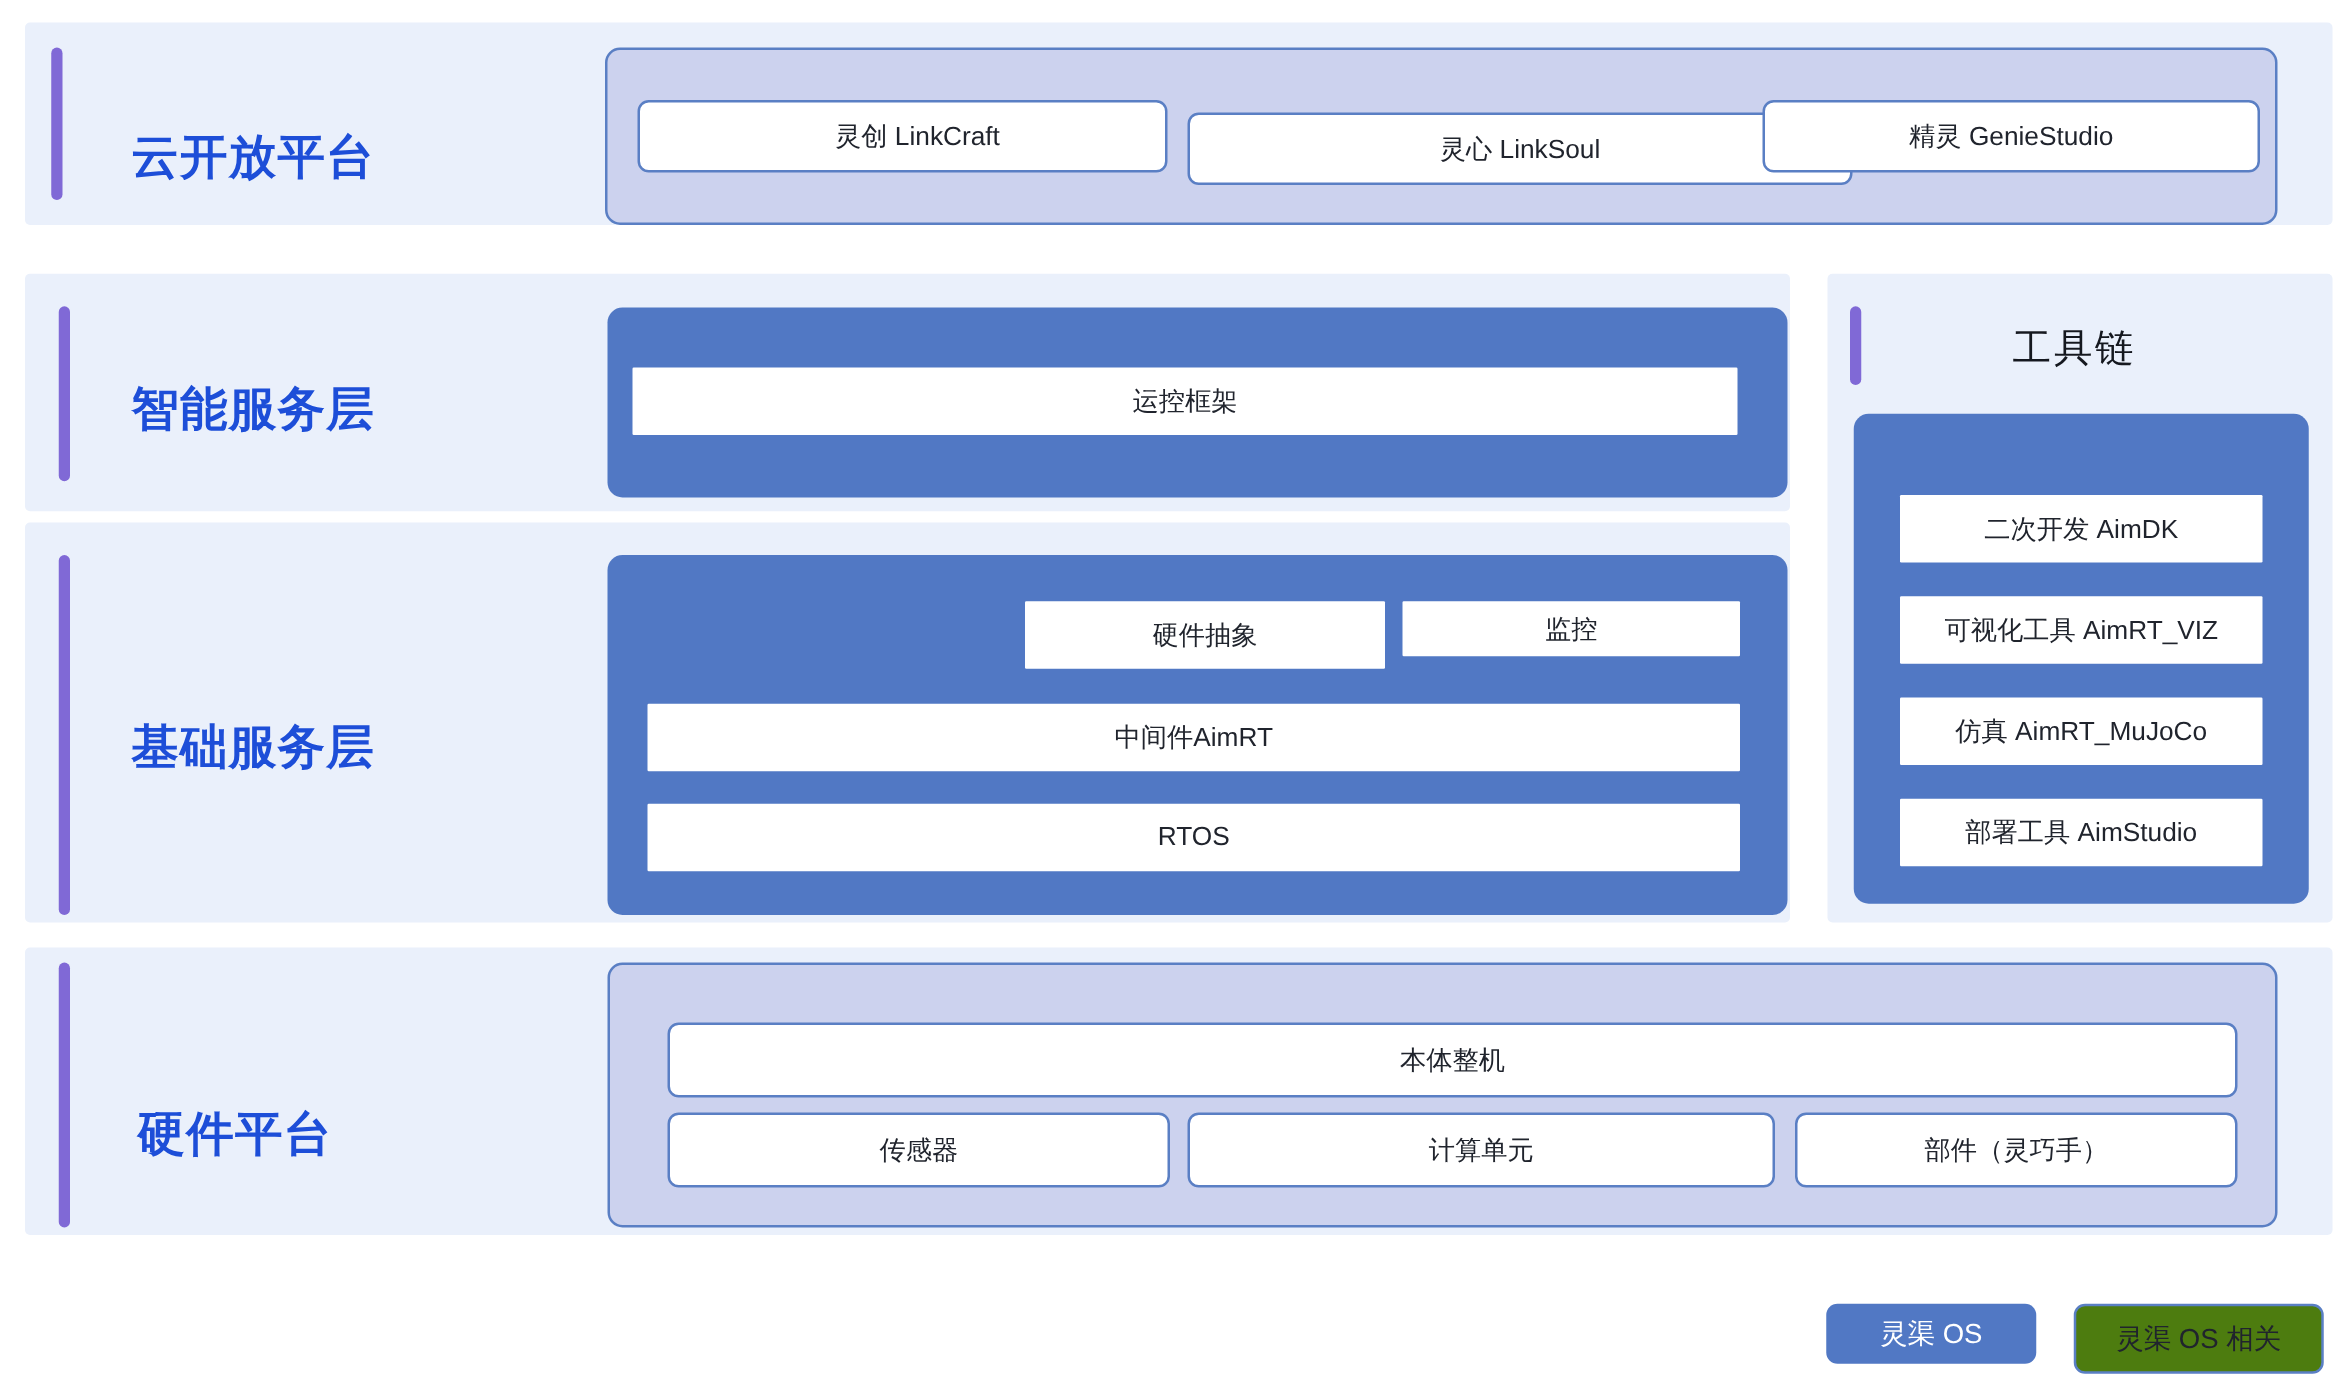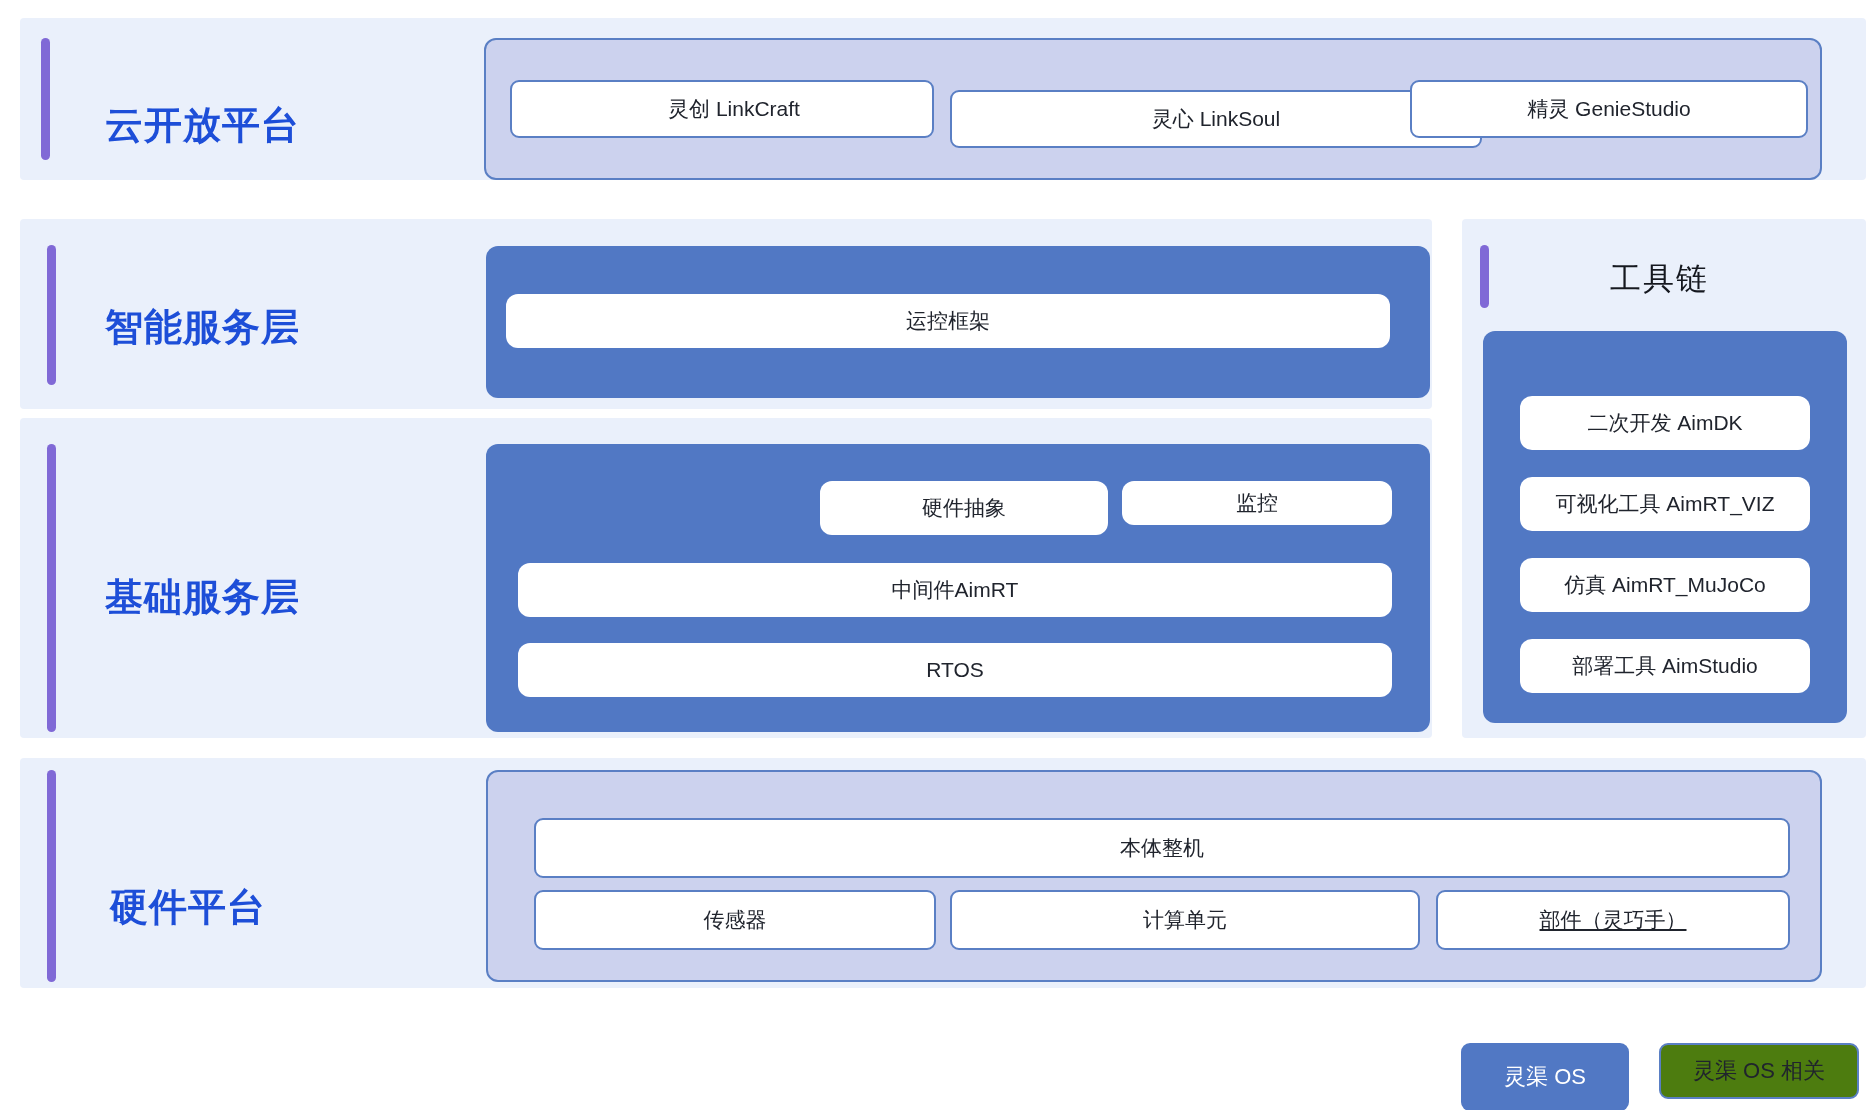--- a/index.html
+++ b/index.html
@@ -76,21 +76,21 @@
     color: #20242d;
     text-align: center;
     white-space: nowrap;
   }
   .chip.outlined {
     border: 2.5px solid #5a7fc4;
     border-radius: 9px;
   }
   .chip.plain {
     border: none;
-    border-radius: 12px;
+    border-radius: 1px;
   }
 
   
   .tool-title {
     position: absolute;
     font-size: 31px;
     font-weight: 400;
     color: #15181f;
     letter-spacing: 2px;
     white-space: nowrap;
@@ -164,18 +164,18 @@
 
   <div class="layer-card" style="left:20px; top:758px; width:1846px; height:230px;"></div>
   <div class="accent-bar" style="left:47px; top:770px; height:212px;"></div>
   <div class="layer-title" style="left:110px; top:882px;">硬件平台</div>
 
   <div class="group-lav" style="left:486px; top:770px; width:1336px; height:212px;"></div>
 
   <div class="chip outlined" style="left:534px; top:818px; width:1256px; height:60px;">本体整机</div>
   <div class="chip outlined" style="left:534px; top:890px; width:402px; height:60px;">传感器</div>
   <div class="chip outlined" style="left:950px; top:890px; width:470px; height:60px;">计算单元</div>
-  <div class="chip outlined" style="left:1436px; top:890px; width:354px; height:60px;text-decoration:underline;">部件（灵巧手）</div>
+  <div class="chip outlined" style="left:1436px; top:890px; width:354px; height:60px;">部件（灵巧手）</div>
 
-  <div class="legend-chip legend-os" style="left:1461px; top:1043px; width:168px; height:68px;">灵渠 OS</div>
+  <div class="legend-chip legend-os" style="left:1461px; top:1043px; width:168px; height:48px;">灵渠 OS</div>
   <div class="legend-chip legend-os-related" style="left:1659px; top:1043px; width:200px; height:56px;">灵渠 OS 相关</div>
 
 </div>
 
 </body></html>

